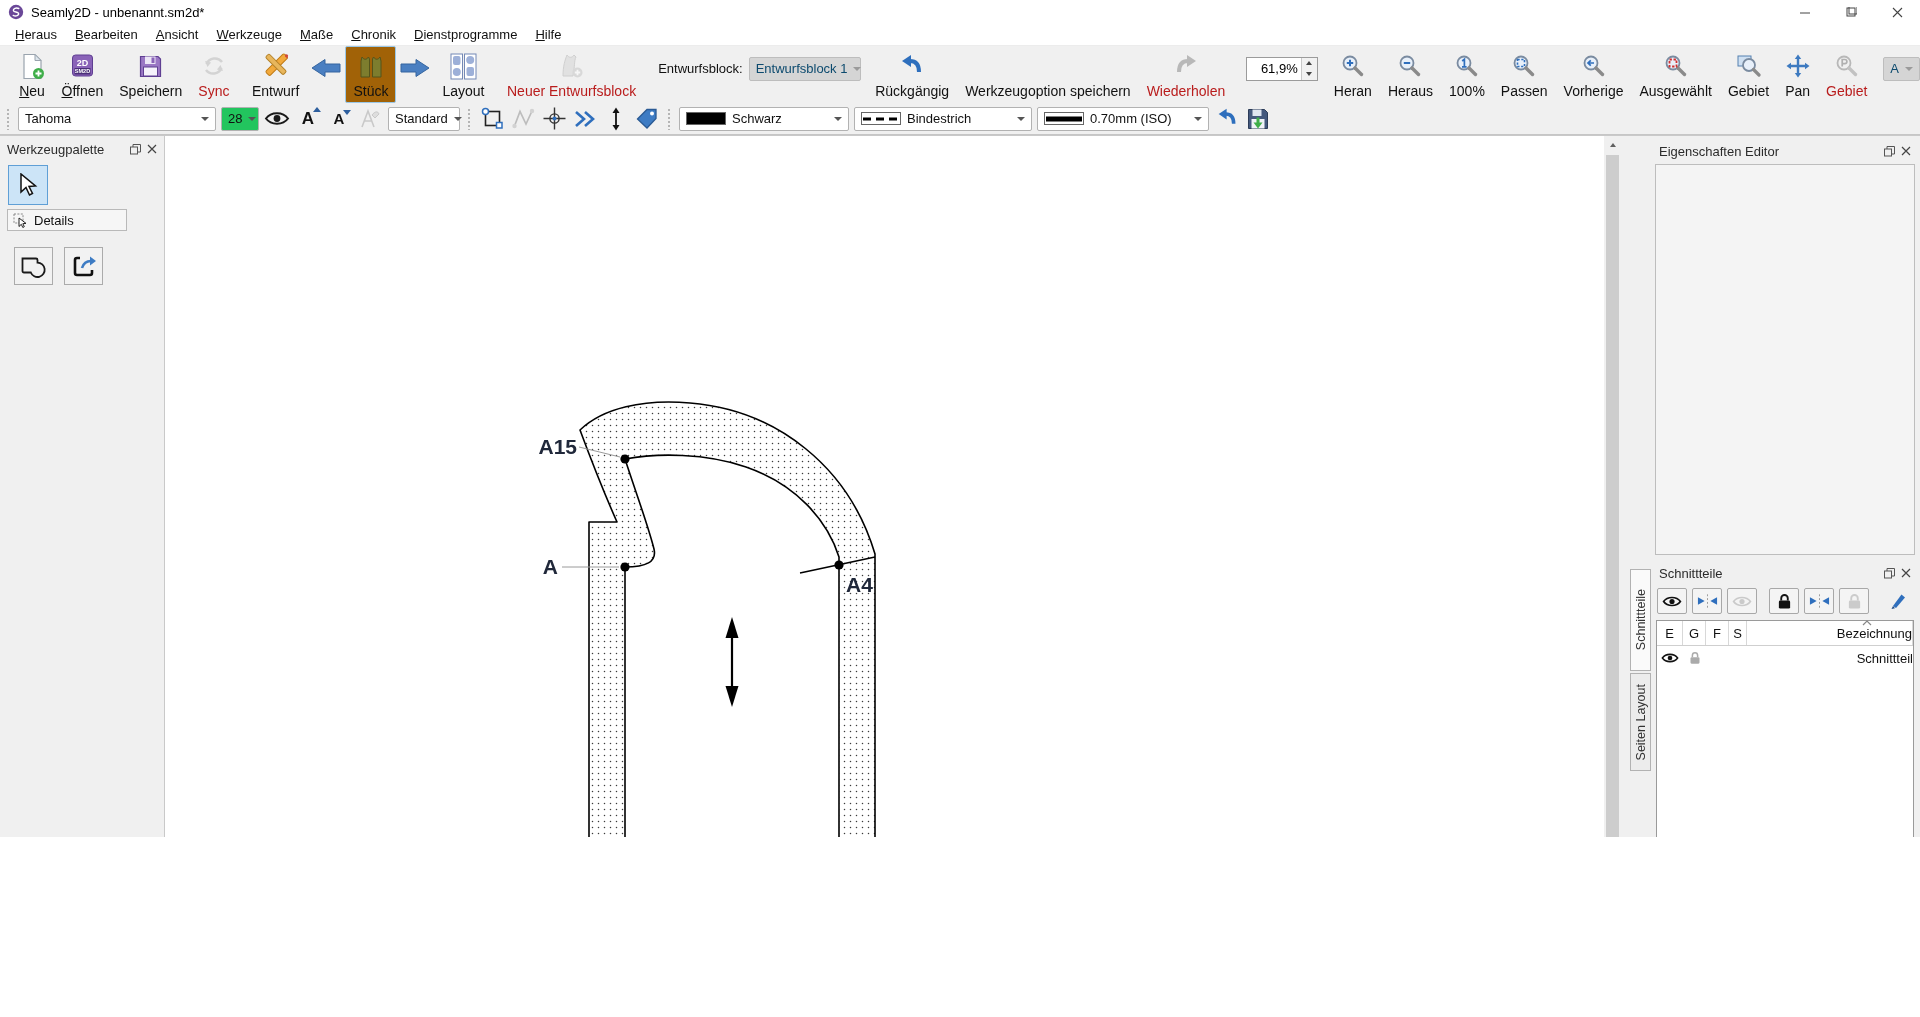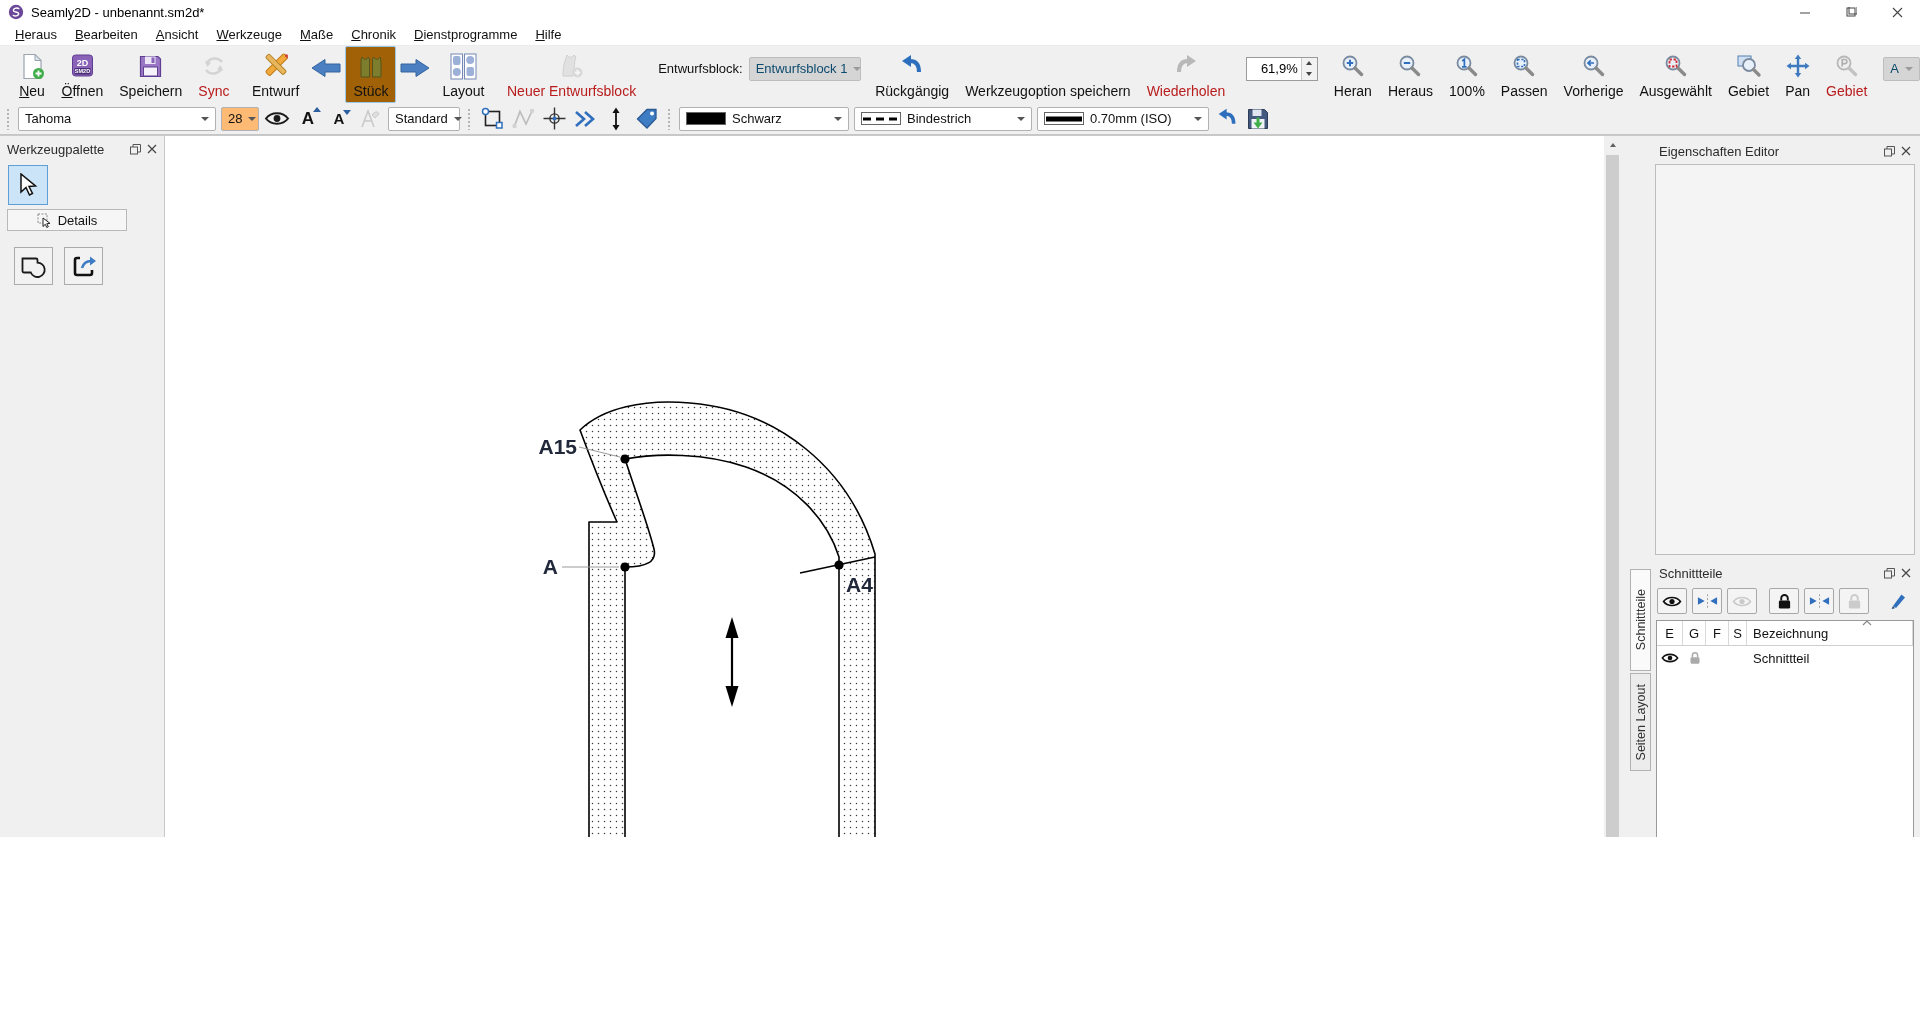--- a/index.html
+++ b/index.html
@@ -44,31 +44,31 @@
               font-family:"Liberation Sans",sans-serif;padding:0 3px;}
   .spin-btns{display:flex;flex-direction:column;border-left:1px solid #c9c9c9;}
   .spin-btns div{width:15px;height:11px;display:flex;align-items:center;justify-content:center;background:#f2f2f2;}
   .tri-up{width:0;height:0;border-bottom:4px solid #444;border-left:3.5px solid transparent;border-right:3.5px solid transparent;}
   .tri-dn{width:0;height:0;border-top:4px solid #444;border-left:3.5px solid transparent;border-right:3.5px solid transparent;}
   
   .row2{position:absolute;left:0;top:103px;width:1920px;height:32px;background:#f0f0f0;
         border-bottom:1px solid #c6c6c6;display:flex;align-items:center;padding-left:4px;box-sizing:border-box;gap:5px;}
   .row2 .handle{height:22px;margin:0 2px;}
   .ibtn{height:26px;min-width:26px;display:flex;align-items:center;justify-content:center;border-radius:2px;}
-  .combo.small{background:#fdba74;}
+  .combo.small{background:#22c55e;}
   .swatch{width:40px;height:13px;border:1px solid #666;box-sizing:border-box;display:flex;align-items:center;}
   
   .leftdock{position:absolute;left:0;top:135px;width:165px;height:882px;background:#f0f0f0;
             border-right:1px solid #c9c9c9;border-top:1px solid #c9c9c9;box-sizing:border-box;}
   .dockhead{height:26px;display:flex;align-items:center;padding:0 7px;gap:6px;color:#2b2b2b;}
   .dockhead .t{flex:1;}
   .palette-tool{position:absolute;left:8px;top:29px;width:38px;height:38px;background:#cce4f7;
                 border:1px solid #5f9fd6;display:flex;align-items:center;justify-content:center;}
   .details-btn{position:absolute;left:7px;top:73px;width:120px;height:22px;background:#f6f6f6;
-               border:1px solid #b9b9b9;display:flex;align-items:center;gap:6px;padding:0 5px;box-sizing:border-box;justify-content:center;}
+               border:1px solid #b9b9b9;display:flex;align-items:center;gap:6px;padding:0 5px;box-sizing:border-box;}
   .ptool{position:absolute;width:37px;height:36px;background:#f2f2f2;border:1px solid #ababab;
          display:flex;align-items:center;justify-content:center;}
   
   .canvas-area{position:absolute;left:165px;top:135px;width:1456px;height:882px;}
   .canvas{position:absolute;left:0;top:0;width:1439px;height:863px;background:#fff;
           border-top:1px solid #c9c9c9;box-sizing:border-box;overflow:hidden;}
   .vscroll{position:absolute;right:0;top:0;width:17px;height:863px;background:#f0f0f0;border-top:1px solid #c9c9c9;box-sizing:border-box;}
   .hscroll{position:absolute;left:0;bottom:2px;width:1439px;height:17px;background:#f0f0f0;}
   .scorner{position:absolute;right:0;bottom:2px;width:17px;height:17px;background:#f0f0f0;}
   .sarrow{position:absolute;width:17px;height:17px;display:flex;align-items:center;justify-content:center;}
@@ -88,21 +88,21 @@
   .pp-toolbar{position:absolute;left:5px;top:28px;height:26px;display:flex;align-items:center;gap:5px;}
   .ppbtn{width:28px;height:24px;background:#f4f4f4;border:1px solid #a8a8a8;border-radius:2px;
          display:flex;align-items:center;justify-content:center;}
   .ppflat{width:24px;height:24px;display:flex;align-items:center;justify-content:center;}
   .pp-table{position:absolute;left:4px;right:4px;top:60px;bottom:3px;background:#fff;border:1px solid #9a9a9a;font-size:13px;}
   .tr{display:flex;height:24px;align-items:center;}
   .tr.head{border-bottom:1px solid #cfcfcf;}
   .td{height:100%;display:flex;align-items:center;justify-content:center;box-sizing:border-box;}
   .tr.head .td{border-right:1px solid #d8d8d8;position:relative;}
   .c1{width:26px;} .c2{width:23px;} .c3{width:23px;} .c4{width:18px;}
-  .c5{flex:1;justify-content:flex-start;padding-left:6px;}
+  .c5{flex:1;justify-content:flex-end;padding-left:6px;}
   .sortind{position:absolute;right:40px;top:-1px;}
   .ghost{opacity:.45;}
 </style>
 </head>
 <body>
 
 <div class="app">
 
   <div class="titlebar">
     <span>

